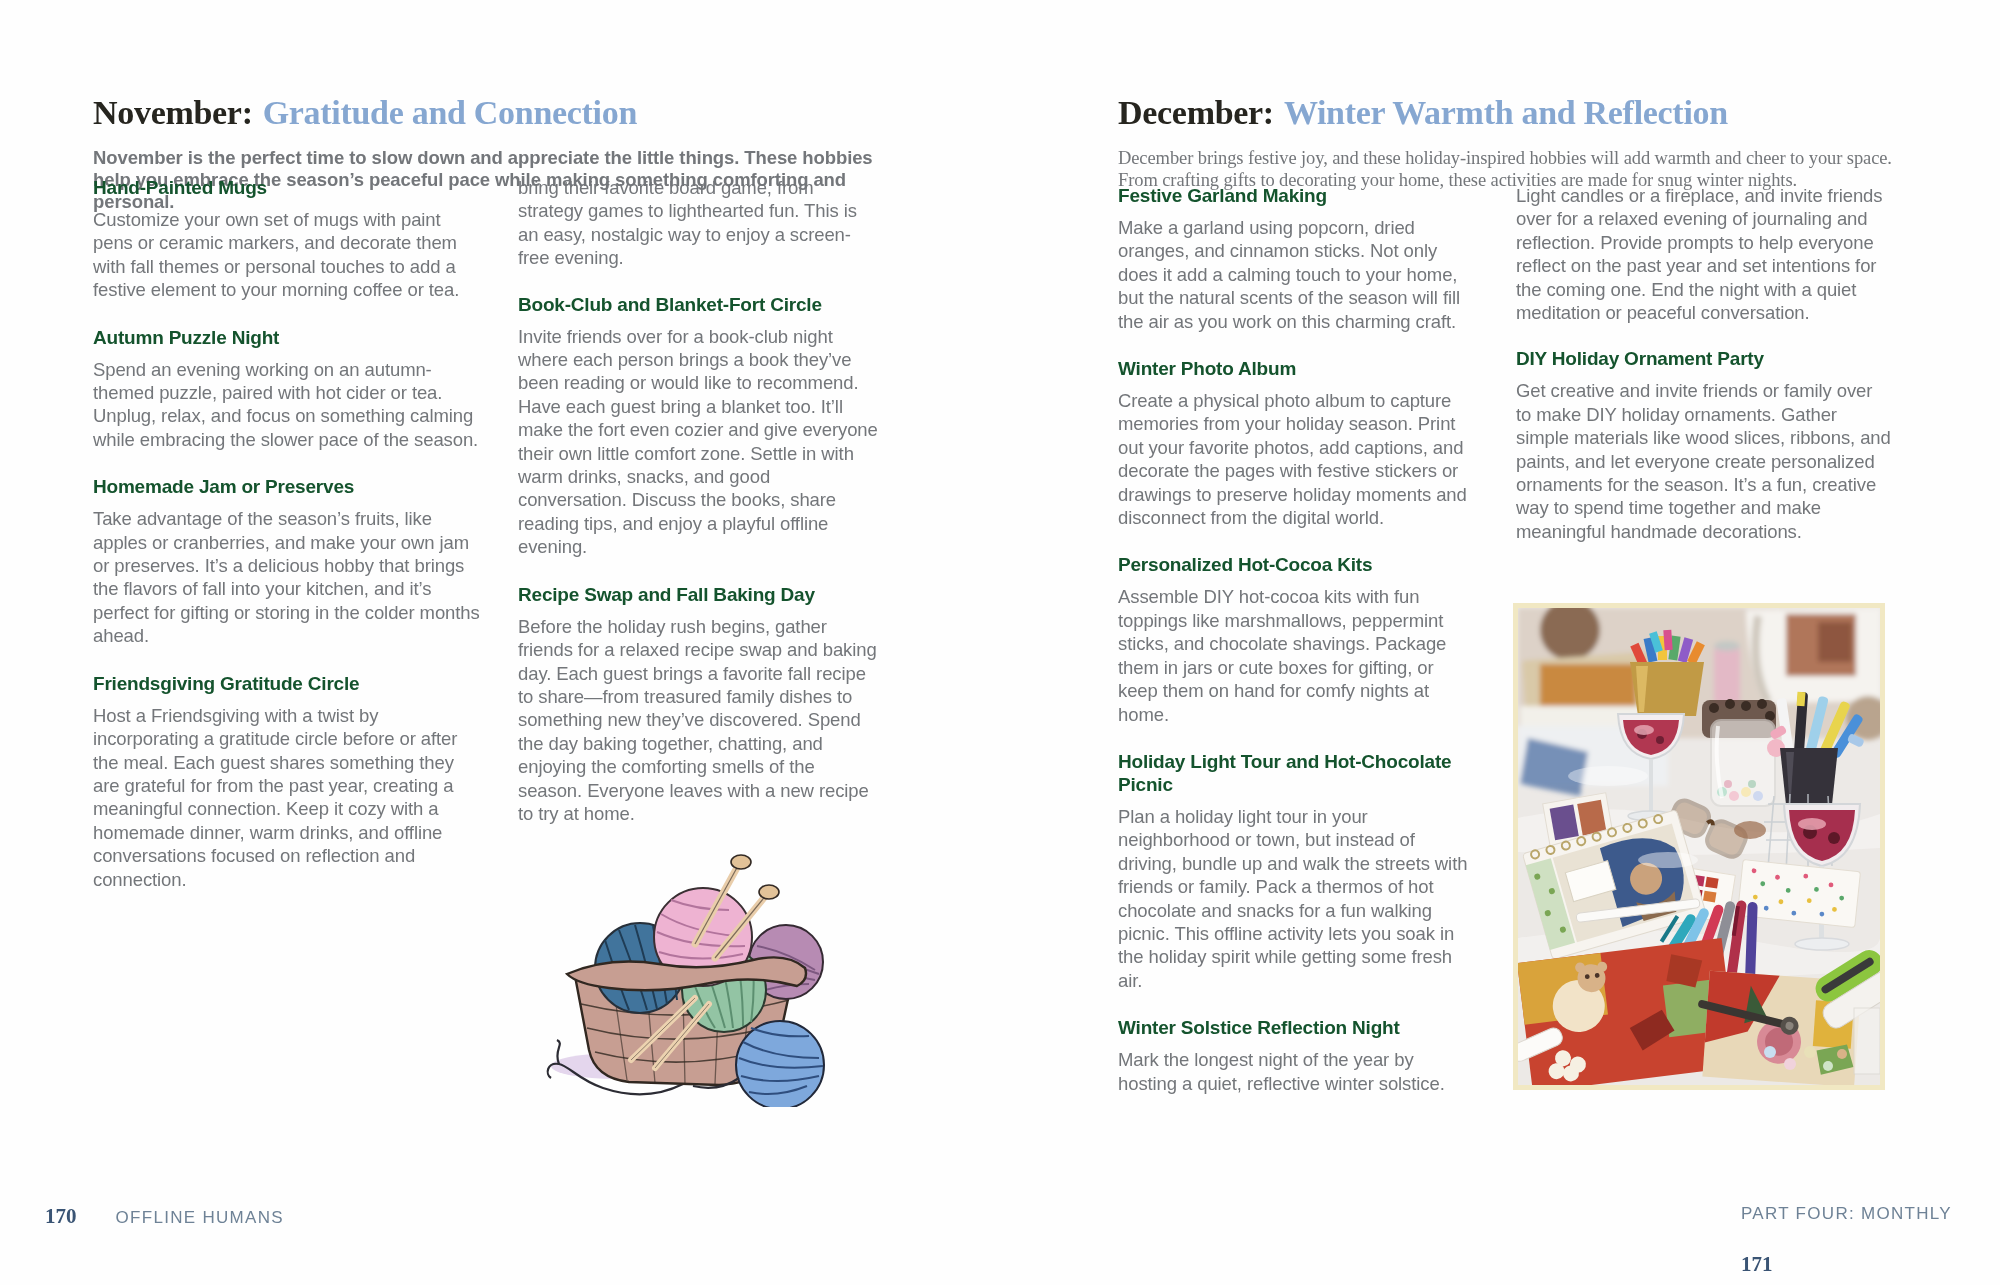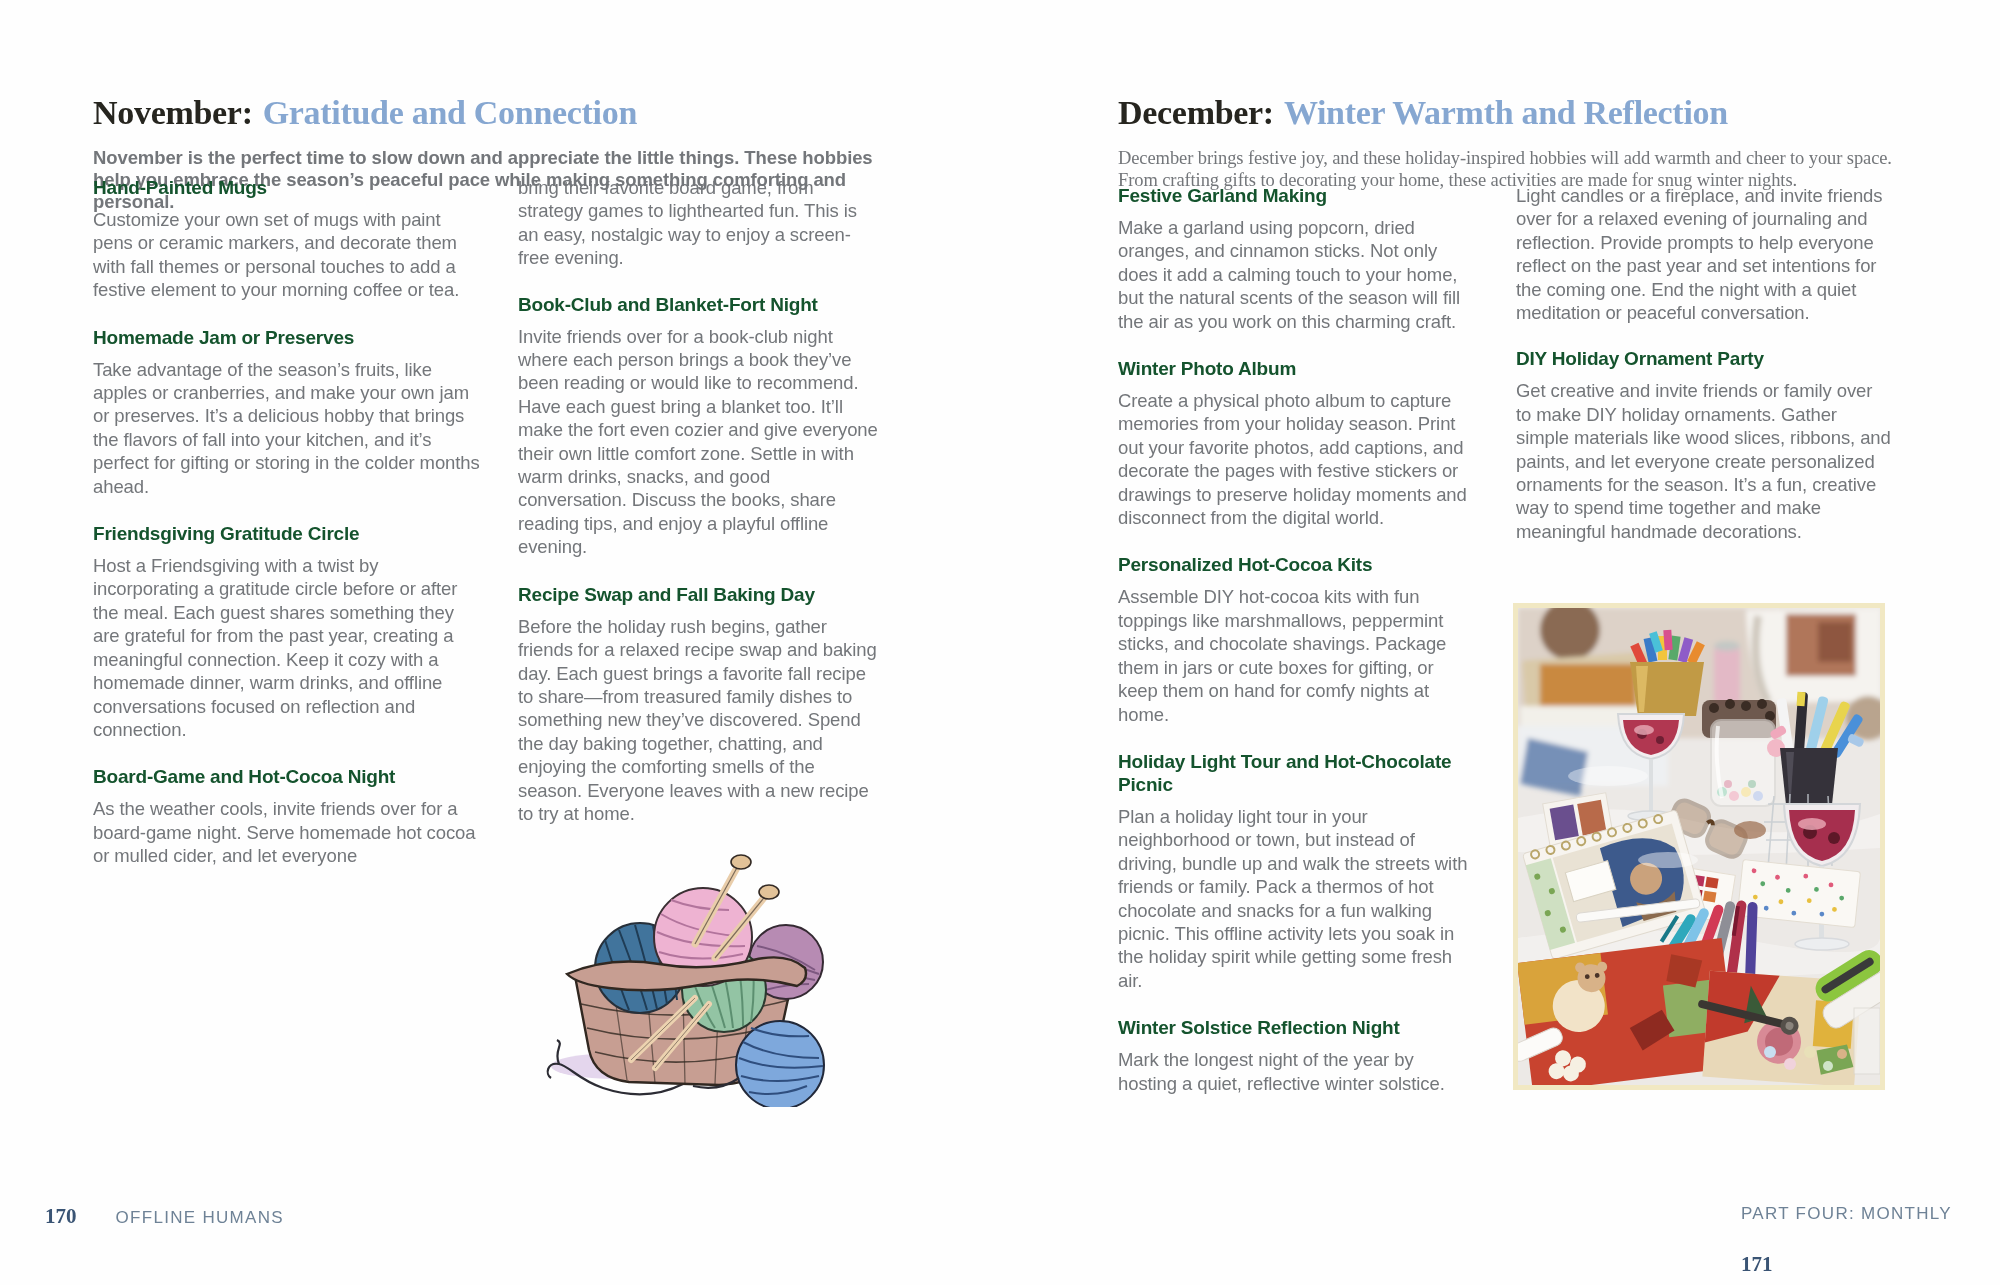--- a/index.html
+++ b/index.html
@@ -46,36 +46,36 @@
     </h1>
     <p class="intro">November is the perfect time to slow down and appreciate the little things. These hobbies help you embrace the season’s peaceful pace while making something comforting and personal.</p>
 
     <div class="cols">
       <div class="col" style="width:390px">
         <section class="sec">
           <h3>Hand-Painted Mugs</h3>
           <p>Customize your own set of mugs with paint pens or ceramic markers, and decorate them with fall themes or personal touches to add a festive element to your morning coffee or tea.</p>
         </section>
         <section class="sec">
+          <h3>Autumn Puzzle Night</h3>
+          <p>Spend an evening working on an autumn-themed puzzle, paired with hot cider or tea. Unplug, relax, and focus on something calming while embracing the slower pace of the season.</p>
+        </section>
+        <section class="sec">
           <h3>Homemade Jam or Preserves</h3>
           <p>Take advantage of the season’s fruits, like apples or cranberries, and make your own jam or preserves. It’s a delicious hobby that brings the flavors of fall into your kitchen, and it’s perfect for gifting or storing in the colder months ahead.</p>
         </section>
         <section class="sec">
           <h3>Friendsgiving Gratitude Circle</h3>
           <p>Host a Friendsgiving with a twist by incorporating a gratitude circle before or after the meal. Each guest shares something they are grateful for from the past year, creating a meaningful connection. Keep it cozy with a homemade dinner, warm drinks, and offline conversations focused on reflection and connection.</p>
-        </section>
-        <section class="sec">
-          <h3>Board-Game and Hot-Cocoa Night</h3>
-          <p>As the weather cools, invite friends over for a board-game night. Serve homemade hot cocoa or mulled cider, and let everyone</p>
         </section>
       </div>
       <div class="col" style="width:362px">
         <p class="cont">bring their favorite board game, from strategy games to lighthearted fun. This is an easy, nostalgic way to enjoy a screen-free evening.</p>
         <section class="sec">
-          <h3 style="margin-top:23px">Book-Club and Blanket-Fort Night</h3>
+          <h3 style="margin-top:23px">Book-Club and Blanket-Fort Circle</h3>
           <p>Invite friends over for a book-club night where each person brings a book they’ve been reading or would like to recommend. Have each guest bring a blanket too. It’ll make the fort even cozier and give everyone their own little comfort zone. Settle in with warm drinks, snacks, and good conversation. Discuss the books, share reading tips, and enjoy a playful offline evening.</p>
         </section>
         <section class="sec">
           <h3>Recipe Swap and Fall Baking Day</h3>
           <p>Before the holiday rush begins, gather friends for a relaxed recipe swap and baking day. Each guest brings a favorite fall recipe to share—from treasured family dishes to something new they’ve discovered. Spend the day baking together, chatting, and enjoying the comforting smells of the season. Everyone leaves with a new recipe to try at home.</p>
         </section>
       </div>
     </div>
 
     <div class="illustration" role="img" aria-label="Illustration of a woven basket filled with yarn balls and knitting needles">

